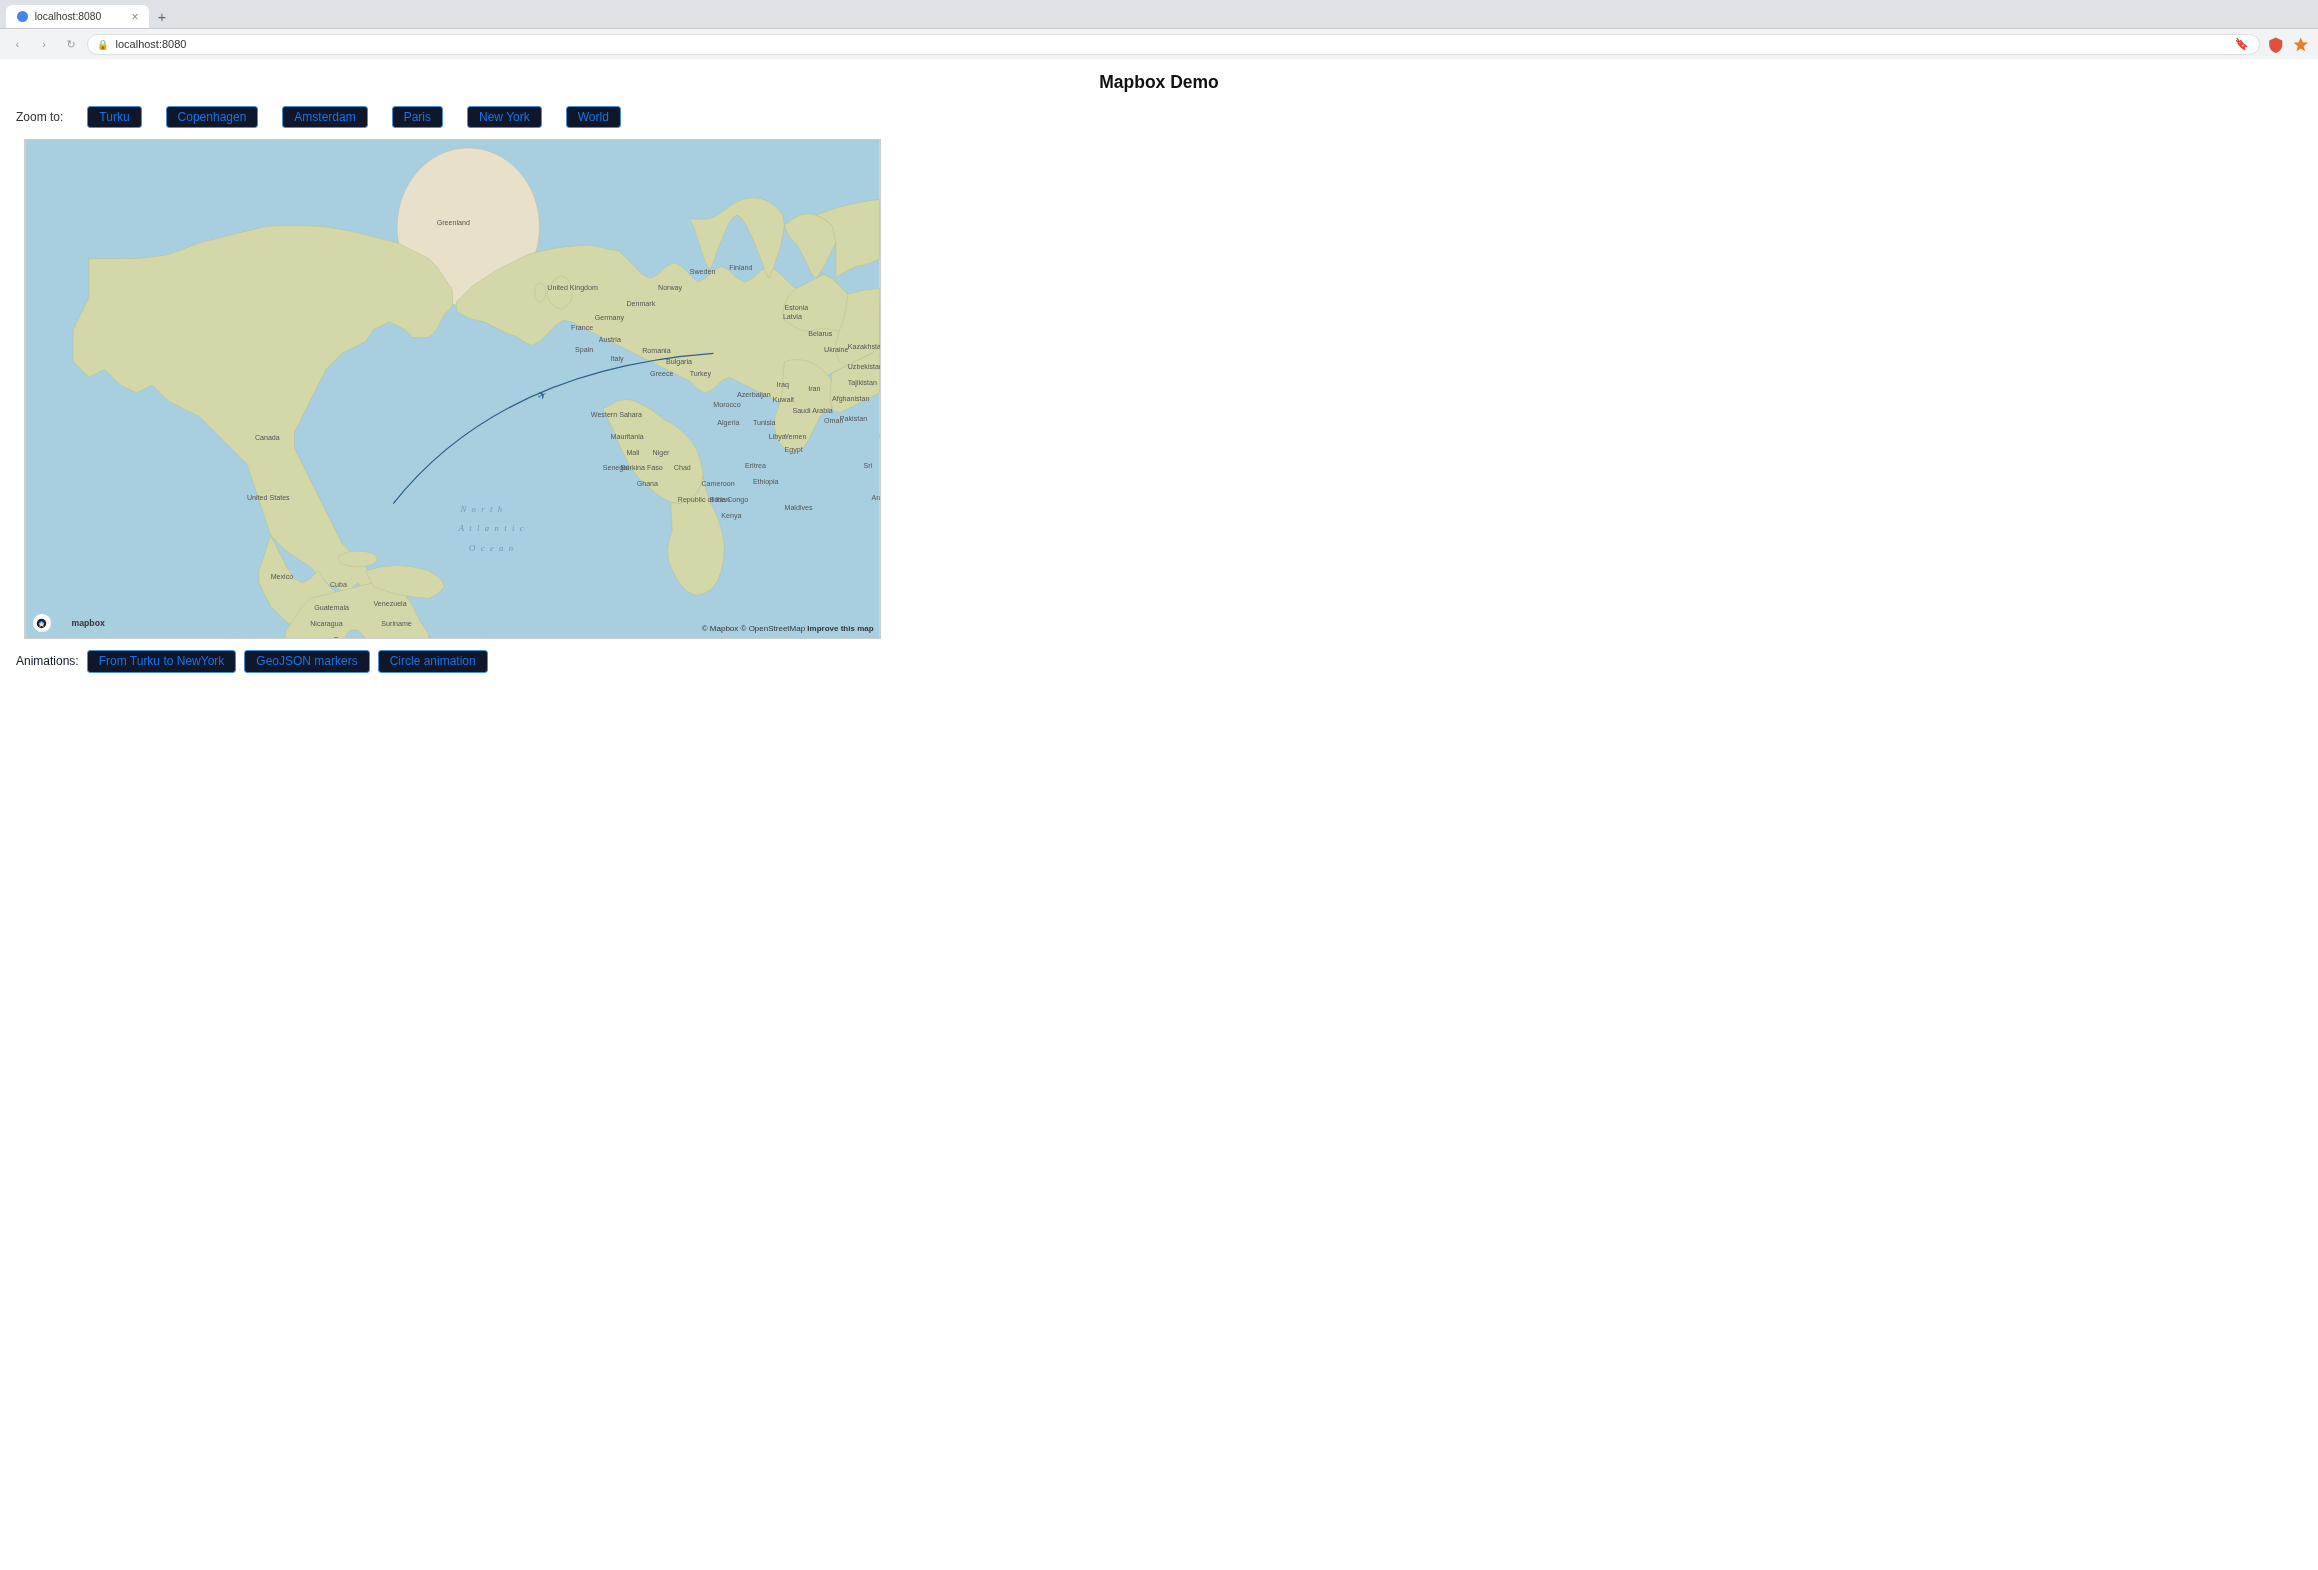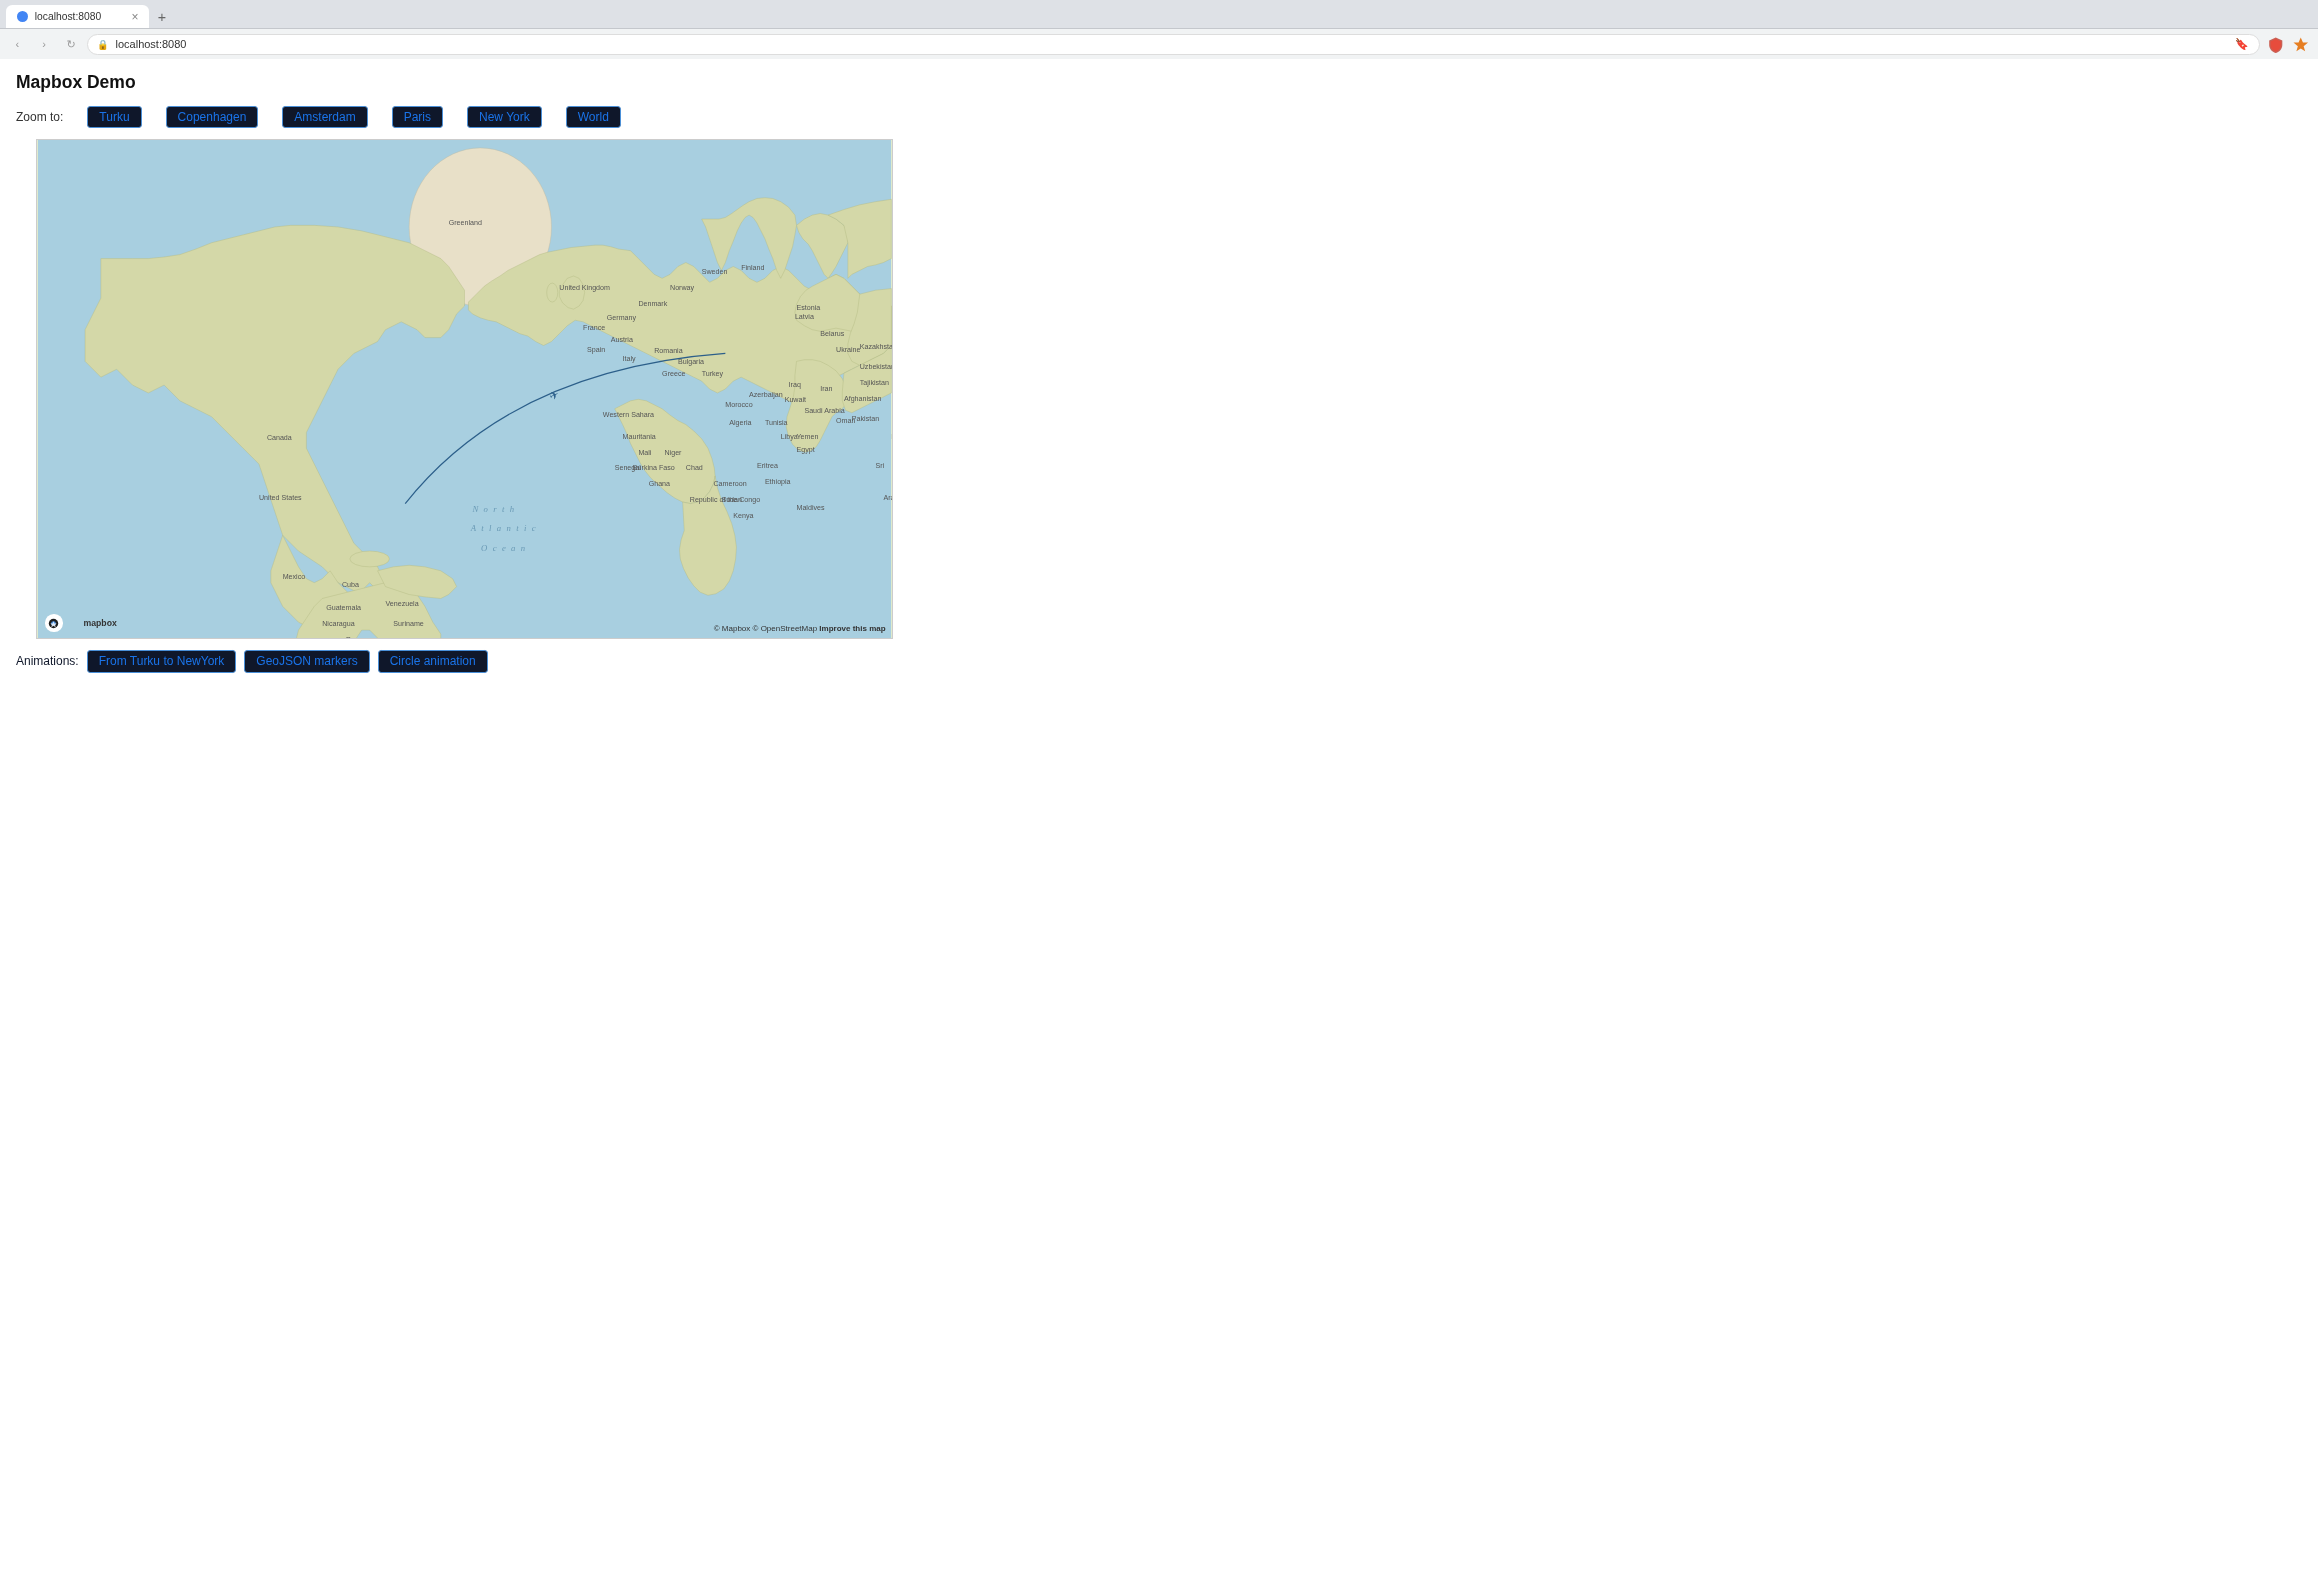--- a/index.html
+++ b/index.html
@@ -79,20 +79,21 @@
 
     
     .page-content {
       padding: 12.7px 16px;
     }
     .page-title {
       font-size: 17.5px;
       font-weight: 700;
       color: #111;
       margin-bottom: 12.7px;
+      text-align: center;
     }
     .zoom-row {
       display: flex;
       align-items: center;
       gap: 24px;
       margin-bottom: 11px;
     }
     .zoom-label {
       font-size: 12px;
       color: #333;
@@ -102,27 +103,27 @@
       background: #0f172a;
       color: #1a73e8;
       border-radius: 3.2px;
       padding: 3.2px 11px;
       font-size: 12px;
       cursor: pointer;
     }
 
     
     .map-container {
-      margin-left: 20px;
+      margin-left: 8px;
       width: 857px;
       height: 500px;
       border: 0.8px solid #ccc;
       position: relative;
       overflow: hidden;
-      background: #fef9c3;
+      background: #fde047;
     }
 
     
     .map-svg {
       width: 100%;
       height: 100%;
     }
 
     
     .map-attribution {

